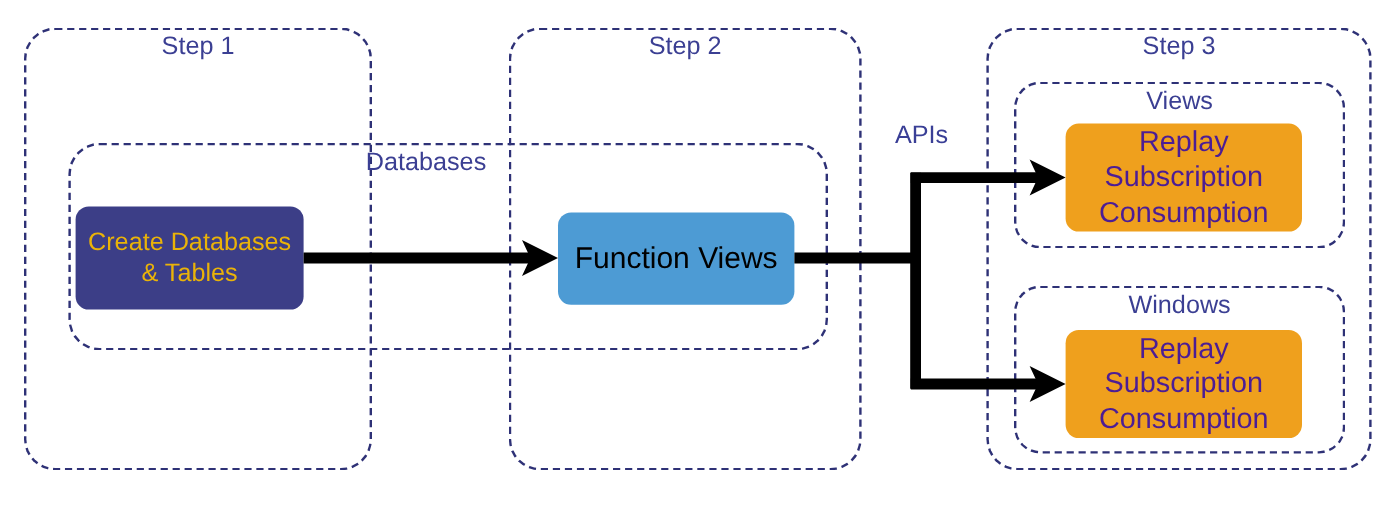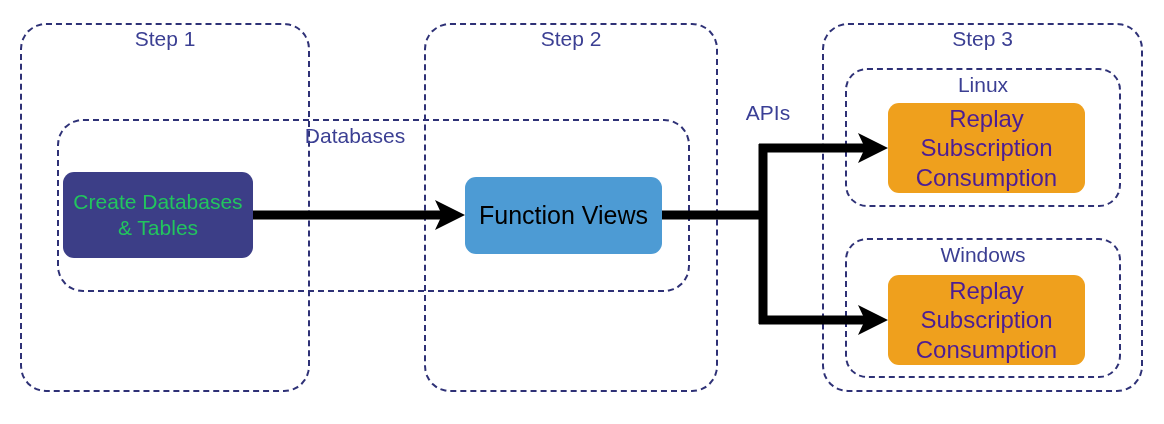--- a/index.html
+++ b/index.html
@@ -45,21 +45,21 @@
     display: flex;
     align-items: center;
     justify-content: center;
     text-align: center;
     line-height: 1.22;
     white-space: pre-line;
     padding: 2px 6px;
   }
   .node.dark-blue {
     background: #3c3e87;
-    color: #22c55e;
+    color: #eab308;
     font-size: 21px;
   }
   .node.light-blue {
     background: #4d9bd4;
     color: #000000;
     font-size: 25px;
   }
   .node.orange {
     background: #efa01d;
     color: #4c1d95;
@@ -95,21 +95,21 @@
   <div class="group" style="left:424px; top:23px; width:294px; height:369px;"></div>
   <div class="group-label" style="left:424px; top:28px; width:294px;">Step 2</div>
 
   <div class="group" style="left:822px; top:23px; width:321px; height:369px;"></div>
   <div class="group-label" style="left:822px; top:28px; width:321px;">Step 3</div>
 
   <div class="group" style="left:57px; top:119px; width:633px; height:173px;"></div>
   <div class="group-label" style="left:290px; top:125px; width:130px;">Databases</div>
 
   <div class="group" style="left:845px; top:68px; width:276px; height:139px; border-radius:22px;"></div>
-  <div class="group-label" style="left:845px; top:74px; width:276px;">Linux</div>
+  <div class="group-label" style="left:845px; top:74px; width:276px;">Views</div>
 
   <div class="group" style="left:845px; top:238px; width:276px; height:140px; border-radius:22px;"></div>
   <div class="group-label" style="left:845px; top:244px; width:276px;">Windows</div>
 
   <div class="node dark-blue" style="left:63px; top:172px; width:190px; height:86px;">Create Databases
 &amp; Tables</div>
 
   <div class="node light-blue" style="left:465px; top:177px; width:197px; height:77px;">Function Views</div>
 
   <div class="node orange" style="left:888px; top:103px; width:197px; height:90px;">Replay

